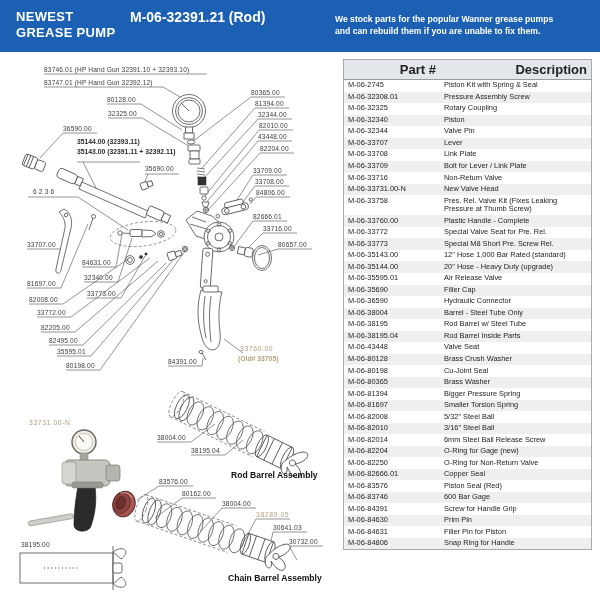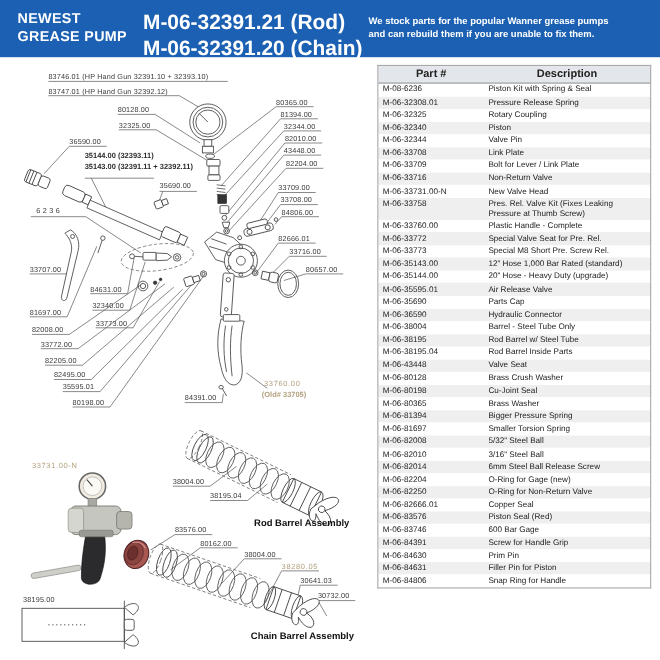--- a/index.html
+++ b/index.html
@@ -2,27 +2,27 @@
 <html><head>
 <meta charset="utf-8">
 <style>
   html,body{margin:0;padding:0;background:#fff;}
   #page{position:relative;width:600px;height:600px;background:#fff;overflow:hidden;
         font-family:"Liberation Sans","DejaVu Sans",sans-serif;}
 
   
   #header{position:absolute;left:0;top:0;width:600px;height:52px;background:#1b60b2;color:#fff;}
   #header .h-left{position:absolute;left:16px;top:9px;font-size:13px;font-weight:bold;line-height:1.25;letter-spacing:.3px;}
-  #header .h-mid{position:absolute;left:130px;top:9px;font-size:19px;font-weight:bold;line-height:1.25;}
+  #header .h-mid{position:absolute;left:130px;top:9px;font-size:14px;font-weight:bold;line-height:1.25;}
   #header .h-right{position:absolute;left:335px;top:13px;font-size:8.6px;font-weight:bold;line-height:1.4;}
 
   
   #table-wrap{position:absolute;left:343px;top:59px;width:249px;}
   table.parts{border-collapse:collapse;width:100%;border:1px solid #a9a9a9;font-size:7.4px;color:#222;}
-  table.parts th{background:#e3e6ea;text-align:center;font-size:10px;padding:2px 16px;border-bottom:1px solid #9a9a9a;}
+  table.parts th{background:#e3e6ea;text-align:right;font-size:13px;padding:2px 4px;border-bottom:1px solid #9a9a9a;}
   table.parts td{padding:1.4px 4px;vertical-align:top;line-height:1.18;}
   table.parts td:first-child{width:88px;white-space:nowrap;}
   table.parts tbody tr:nth-child(even){background:#efefef;}
 
   
   #diagram{position:absolute;left:0;top:52px;width:342px;height:548px;}
   .lbl{font-size:6.6px;fill:#3c3c3c;letter-spacing:.15px;}
   .lbl-b{font-size:6.8px;font-weight:bold;fill:#2b2b2b;}
   .lbl-tan{font-size:6.8px;fill:#b3a07e;letter-spacing:.6px;}
   .lbl-tan-b{font-size:6.8px;font-weight:bold;fill:#b3a07e;}
@@ -40,21 +40,20 @@
 
 <div id="page">
 
   <div id="header">
     <div class="h-left">
       <div>NEWEST</div>
       <div>GREASE PUMP</div>
     </div>
     <div class="h-mid">
       <div>M-06-32391.21 (Rod)</div>
-      <div>M-06-32391.20 (Chain)</div>
     </div>
     <div class="h-right">
       <div>We stock parts for the popular Wanner grease pumps</div>
       <div>and can rebuild them if you are unable to fix them.</div>
     </div>
   </div>
 
   <svg id="diagram" viewBox="0 0 342 548">
 
     <g class="ld">
@@ -362,40 +361,44 @@
   <div id="table-wrap">
     <table class="parts">
       <thead>
         <tr>
           <th>Part #</th>
           <th>Description</th>
         </tr>
       </thead>
       <tbody>
           <tr>
-            <td>M-08-6236</td>
+            <td>M-06-2745</td>
             <td>Piston Kit with Spring &amp; Seal</td>
           </tr>
           <tr>
             <td>M-06-32308.01</td>
-            <td>Pressure Release Spring</td>
+            <td>Pressure Assembly Screw</td>
           </tr>
           <tr>
             <td>M-06-32325</td>
             <td>Rotary Coupling</td>
           </tr>
           <tr>
             <td>M-06-32340</td>
             <td>Piston</td>
           </tr>
           <tr>
             <td>M-06-32344</td>
             <td>Valve Pin</td>
           </tr>
           <tr>
+            <td>M-06-33707</td>
+            <td>Lever</td>
+          </tr>
+          <tr>
             <td>M-06-33708</td>
             <td>Link Plate</td>
           </tr>
           <tr>
             <td>M-06-33709</td>
             <td>Bolt for Lever / Link Plate</td>
           </tr>
           <tr>
             <td>M-06-33716</td>
             <td>Non-Return Valve</td>
@@ -427,21 +430,21 @@
           <tr>
             <td>M-06-35144.00</td>
             <td>20" Hose - Heavy Duty (upgrade)</td>
           </tr>
           <tr>
             <td>M-06-35595.01</td>
             <td>Air Release Valve</td>
           </tr>
           <tr>
             <td>M-06-35690</td>
-            <td>Parts Cap</td>
+            <td>Filler Cap</td>
           </tr>
           <tr>
             <td>M-06-36590</td>
             <td>Hydraulic Connector</td>
           </tr>
           <tr>
             <td>M-06-38004</td>
             <td>Barrel - Steel Tube Only</td>
           </tr>
           <tr>

